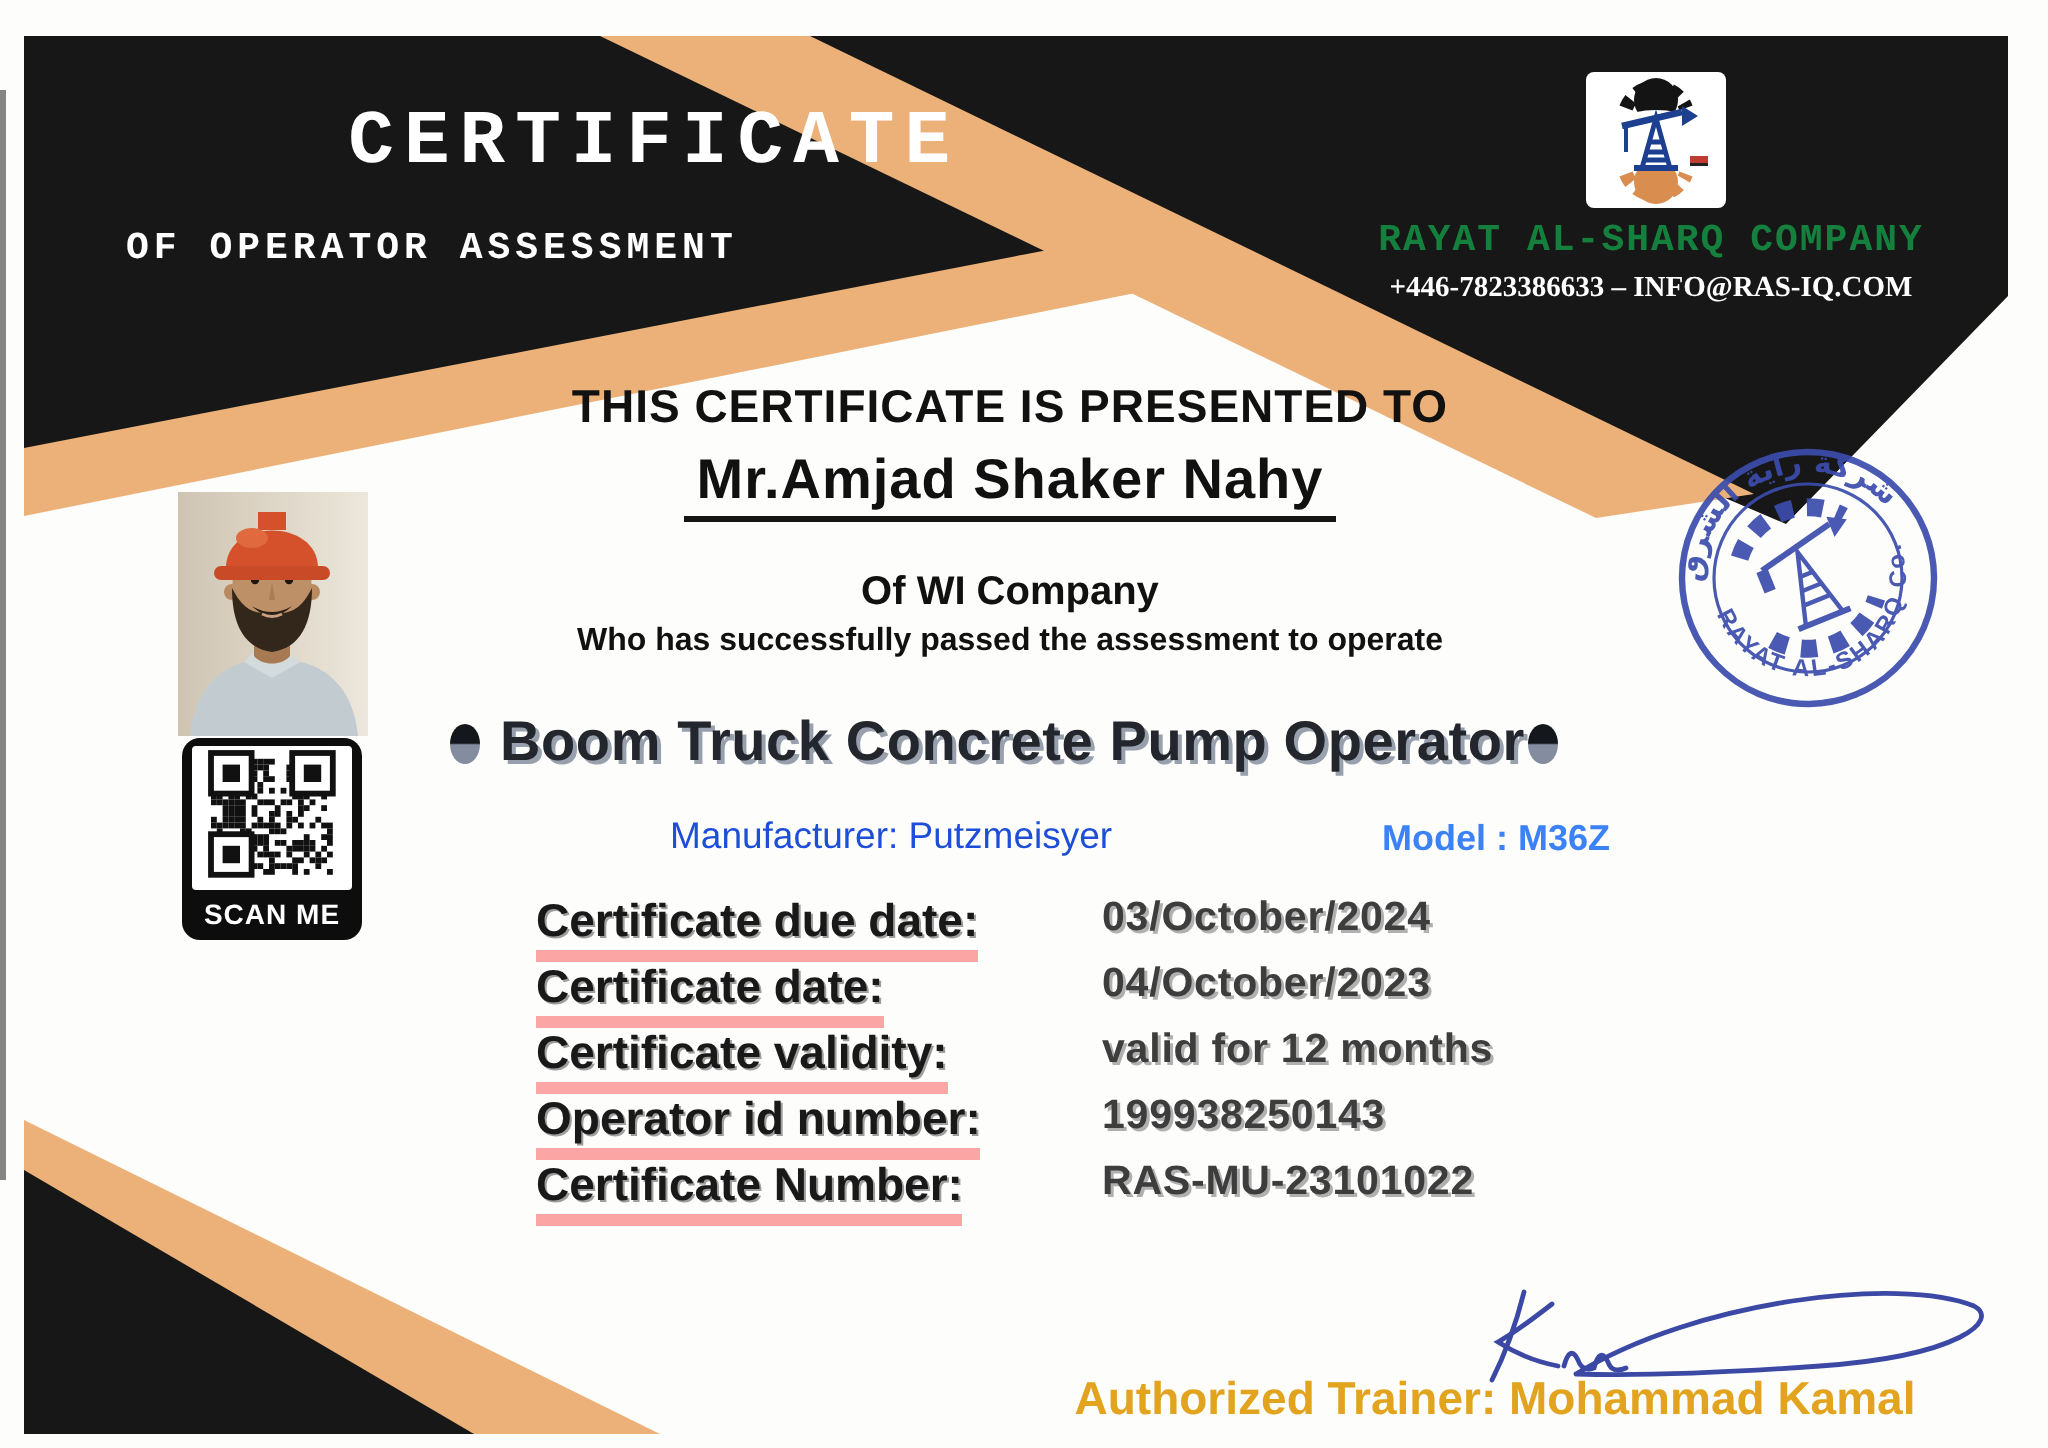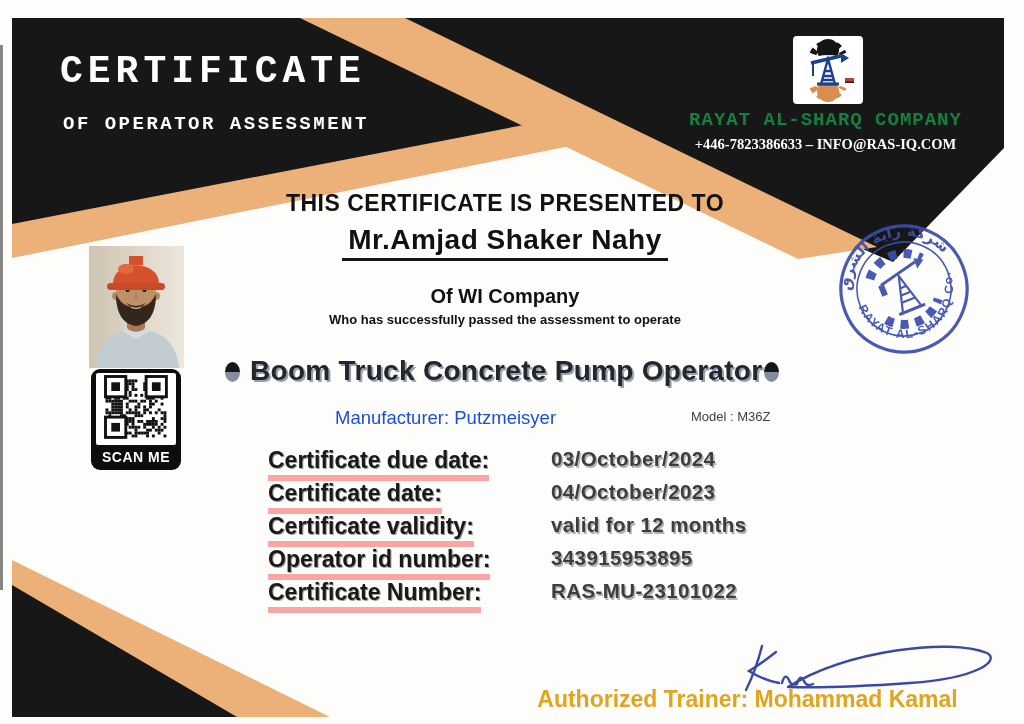--- a/index.html
+++ b/index.html
@@ -2,48 +2,48 @@
 <html><head>
 <meta charset="utf-8">
 <style>
   html,body{margin:0;padding:0;background:#ffffff;}
   .page{position:relative;width:1024px;height:724px;background:#fdfdfb;overflow:hidden;
         font-family:"Liberation Sans",sans-serif;}
   .abs{position:absolute;}
   .bg-art{left:0;top:0;width:1024px;height:724px;z-index:0;}
   
   .cert-title{left:60px;top:50px;width:420px;color:#fff;font-family:"Liberation Mono","DejaVu Sans Mono",monospace;
-              font-weight:bold;font-size:38px;letter-spacing:5px;z-index:3;}
+              font-weight:bold;font-size:38px;letter-spacing:5px;z-index:3;text-align:right;}
   .cert-sub{left:63px;top:113px;width:420px;color:#fff;font-family:"Liberation Mono","DejaVu Sans Mono",monospace;
             font-weight:bold;font-size:19px;letter-spacing:2.5px;z-index:3;}
   .company-name{left:668px;top:109px;width:315px;text-align:center;color:#15803d;
                 font-family:"Liberation Mono","DejaVu Sans Mono",monospace;font-weight:bold;
                 font-size:19px;letter-spacing:1px;z-index:3;white-space:nowrap;}
   .company-contact{left:668px;top:136px;width:315px;text-align:center;color:#fff;
                    font-family:"Liberation Serif","DejaVu Serif",serif;font-weight:bold;
                    font-size:14.5px;z-index:3;white-space:nowrap;}
   .logo-box{left:793px;top:36px;z-index:3;}
   
   .center-col{left:155px;width:700px;text-align:center;z-index:2;color:#111;}
   .intro{top:190px;font-size:23px;font-weight:bold;letter-spacing:.5px;}
   .name-line{top:224px;}
   .name-line span{display:inline-block;font-size:28px;font-weight:bold;
                   border-bottom:3px solid #151515;padding:0 6px 2px 6px;letter-spacing:.5px;}
   .of-line{top:285px;font-size:20px;font-weight:bold;}
-  .who-line{top:312px;font-size:13px;font-weight:bold;}
+  .who-line{top:312px;font-size:16px;font-weight:bold;}
   .operator-line{left:225px;width:680px;top:355px;z-index:2;
                  font-size:28px;font-weight:bold;color:#23262c;letter-spacing:.3px;
                  text-shadow:2px 2px 0 #98a0ae;white-space:nowrap;}
   .bullet{display:inline-block;width:15px;height:20px;border-radius:50%;
           background:linear-gradient(180deg,#14171c 48%,#848da0 52%);
           vertical-align:-2px;text-shadow:none;}
   .bullet.left{margin-right:10px;}
   .bullet.right{margin-left:2px;}
   .manuf{left:335px;top:407px;font-size:18.5px;color:#1d4ed8;z-index:2;}
-  .model{left:691px;top:409px;font-size:13px;color:#404040;z-index:2;}
+  .model{left:691px;top:409px;font-size:18px;color:#3b82f6;z-index:2;font-weight:bold;}
   
   .field-row{left:0;width:1024px;height:30px;z-index:2;}
   .field-label{position:absolute;left:268px;font-size:23px;font-weight:bold;color:#191919;
                text-shadow:1px 1px 0 #9e9e9e;border-bottom:6px solid #fca5a5;padding-bottom:1px;
                white-space:nowrap;}
   .field-value{position:absolute;left:551px;font-size:20.5px;font-weight:bold;color:#3d3d3d;
                text-shadow:1.5px 1.5px 0 #b0b0b0;white-space:nowrap;letter-spacing:.4px;}
   
   .trainer{left:500px;top:686px;width:495px;text-align:center;z-index:3;font-size:23px;font-weight:bold;
            color:#e2a41f;white-space:nowrap;}
@@ -115,21 +115,21 @@
   <div class="abs field-row" style="top:480px">
     <span class="field-label">Certificate date:</span>
     <span class="field-value">04/October/2023</span>
   </div>
   <div class="abs field-row" style="top:513px">
     <span class="field-label">Certificate validity:</span>
     <span class="field-value">valid for 12 months</span>
   </div>
   <div class="abs field-row" style="top:546px">
     <span class="field-label">Operator id number:</span>
-    <span class="field-value">343915953895</span>
+    <span class="field-value">199938250143</span>
   </div>
   <div class="abs field-row" style="top:579px">
     <span class="field-label">Certificate Number:</span>
     <span class="field-value">RAS-MU-23101022</span>
   </div>
 
   <svg class="abs photo-box" width="95" height="122" viewBox="0 0 95 122">
     <defs>
       <linearGradient id="pbg" x1="0" y1="0" x2="1" y2="0">
         <stop offset="0" stop-color="#cfc4b2"></stop>

